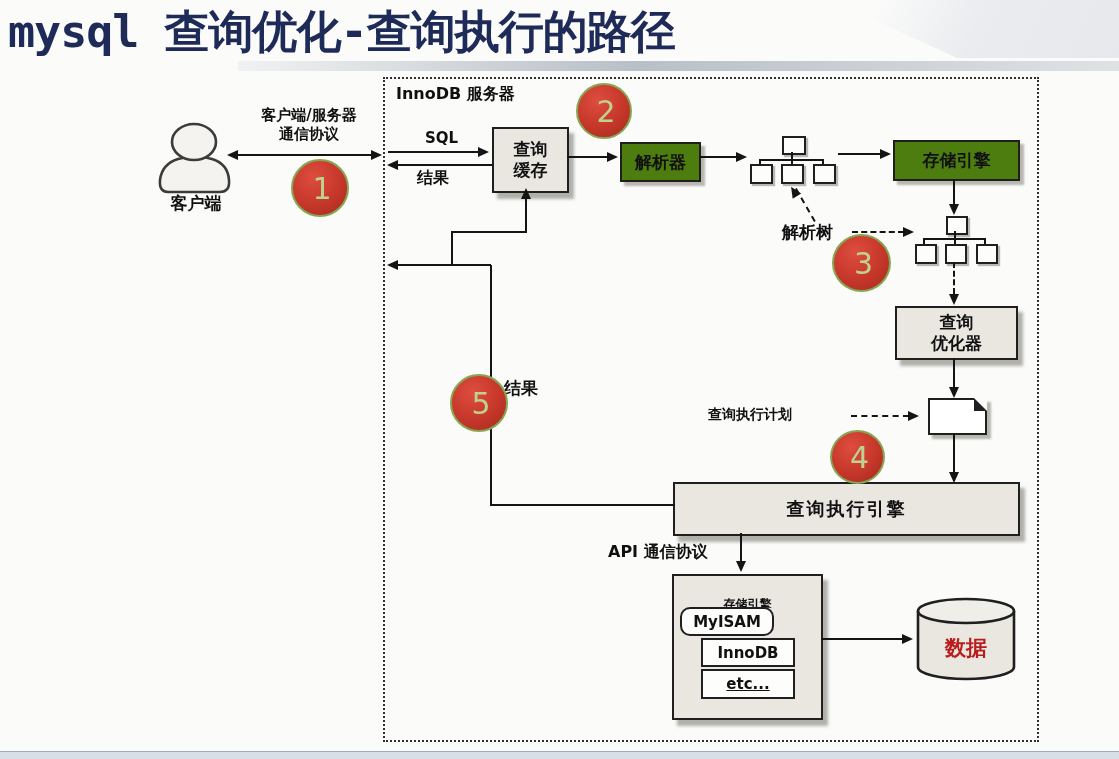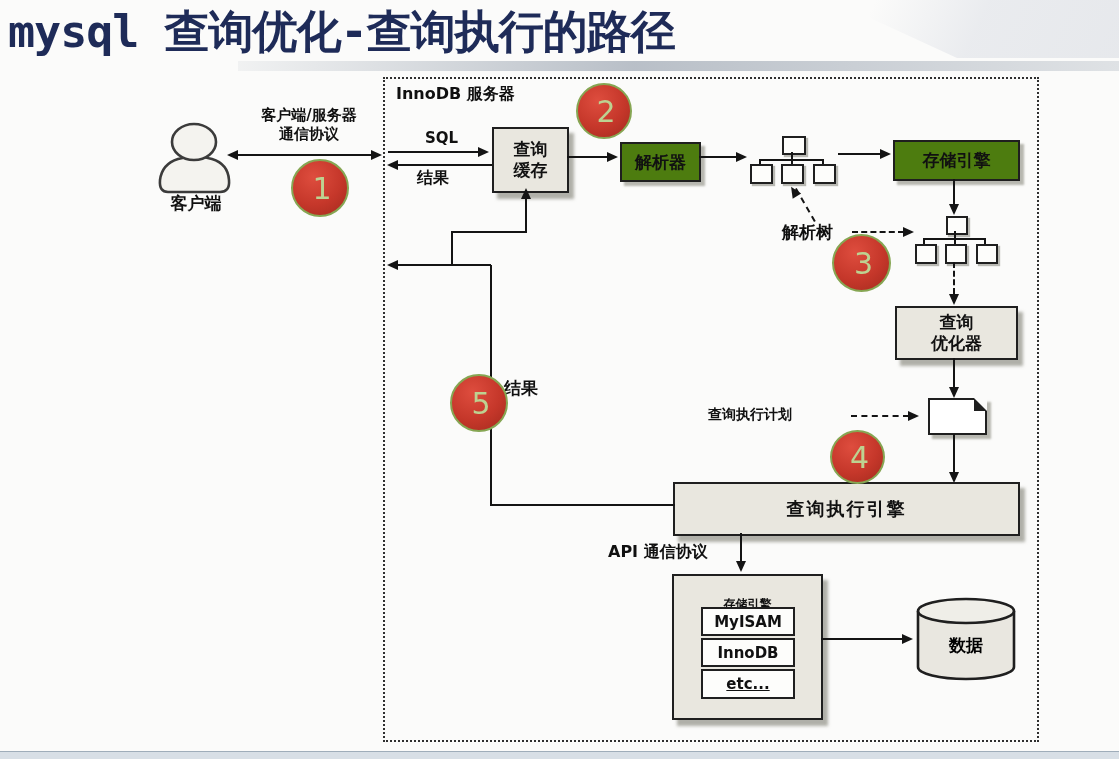--- a/index.html
+++ b/index.html
@@ -81,21 +81,21 @@
   .doc::before{
     content:"";position:absolute;top:-2px;right:-2px;
     border-style:solid;border-width:0 13px 13px 0;
     border-color:#fbfbfa #fbfbfa #1f1f1f #1f1f1f;
   }
   .engine-item{
     position:absolute;background:#fdfdfb;border:2px solid #1f1f1f;
     display:flex;align-items:center;justify-content:center;
     font-weight:bold;font-size:15px;color:#111;
   }
-  .cyl-label{position:absolute;font-weight:bold;font-size:17px;color:#000000;text-align:center;}
+  .cyl-label{position:absolute;font-weight:bold;font-size:21px;color:#b91c1c;text-align:center;}
 </style>
 </head>
 <body>
 
 <div class="abs deco-tr"></div>
 <div class="abs title-band"></div>
 <div class="abs bottom-bar"></div>
 
 <div class="abs title">mysql 查询优化-查询执行的路径</div>
 
@@ -197,21 +197,21 @@
   <span>查询执行引擎</span>
 </div>
 
 <div class="vl" style="left:740px;top:533px;height:30px;"></div>
 <div class="ar d" style="left:736px;top:561px;"></div>
 <div class="lbl" style="left:608px;top:542px;font-size:16px;">API 通信协议</div>
 
 <div class="sbox" style="left:672px;top:574px;width:147px;height:142px;align-items:flex-start;">
   <span style="margin-top:20px;font-size:12px;">存储引擎</span>
 </div>
-<div class="engine-item" style="left:701px;top:607px;width:90px;height:25px;">
+<div class="engine-item" style="left:680px;top:607px;width:90px;height:25px;border-radius:10px;">
   <span>MyISAM</span>
 </div>
 <div class="engine-item" style="left:701px;top:638px;width:90px;height:25px;">
   <span>InnoDB</span>
 </div>
 <div class="engine-item" style="left:701px;top:669px;width:90px;height:26px;text-decoration:underline;">
   <span>etc...</span>
 </div>
 
 <div class="hl" style="left:821px;top:638px;width:82px;"></div>

